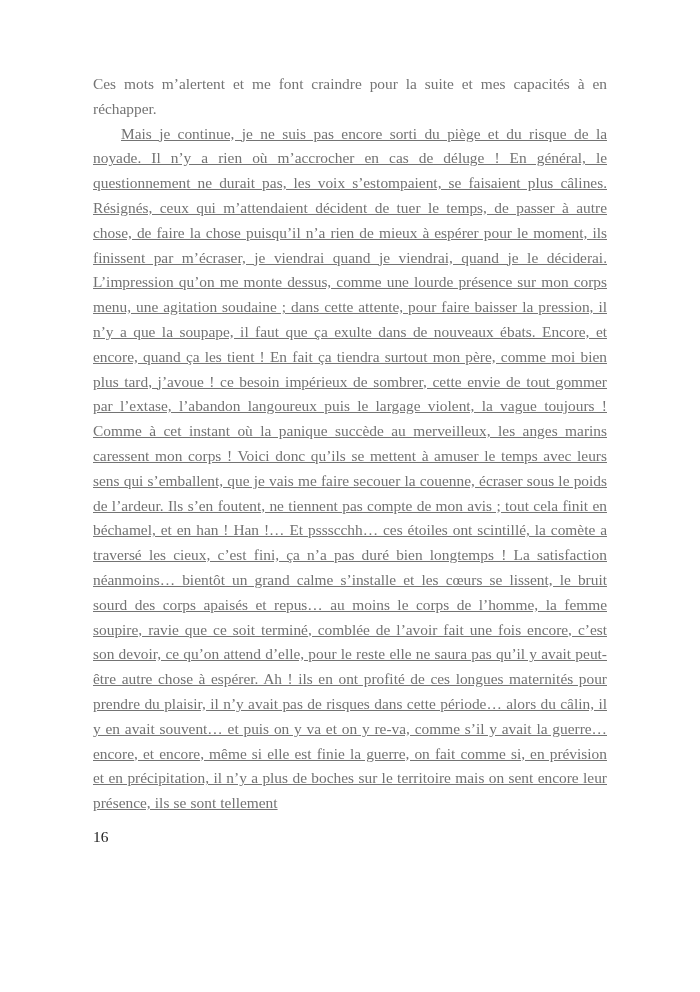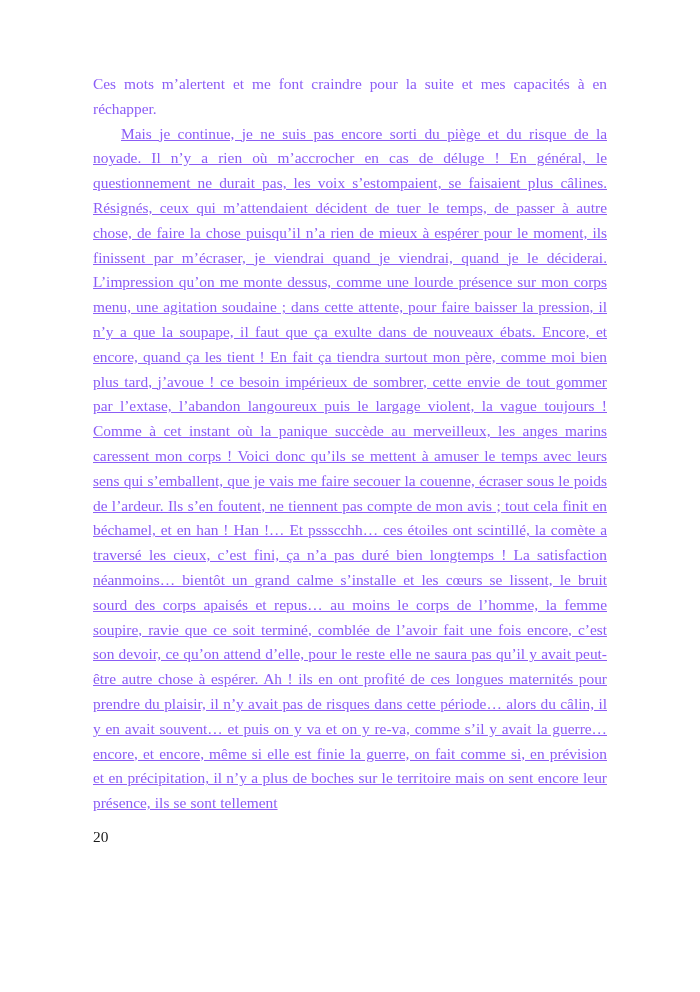--- a/index.html
+++ b/index.html
@@ -22,21 +22,21 @@
     background: #ffffff;
     overflow: hidden;
   }
   .text-block {
     width: 514px;
   }
   .para {
     margin: 0;
     font-size: 15.4px;
     line-height: 24.8px;
-    color: #8b5cf6;
+    color: #737373;
     text-align: justify;
     hyphens: none;
     word-spacing: 0.02em;
   }
   .para.indent {
     text-indent: 28px;
     text-decoration: underline;
   }
   .page-number {
     margin-top: 9px;
@@ -47,14 +47,14 @@
   }
 </style>
 </head>
 <body>
 
 <div class="page">
   <main class="text-block">
     <p class="para no-indent">Ces mots m’alertent et me font craindre pour la suite et mes capacités à en réchapper.</p>
     <p class="para indent">Mais je continue, je ne suis pas encore sorti du piège et du risque de la noyade. Il n’y a rien où m’accrocher en cas de déluge&nbsp;! En général, le questionnement ne durait pas, les voix s’estompaient, se faisaient plus câlines. Résignés, ceux qui m’attendaient décident de tuer le temps, de passer à autre chose, de faire la chose puisqu’il n’a rien de mieux à espérer pour le moment, ils finissent par m’écraser, je viendrai quand je viendrai, quand je le déciderai. L’impression qu’on me monte dessus, comme une lourde présence sur mon corps menu, une agitation soudaine&nbsp;; dans cette attente, pour faire baisser la pression, il n’y a que la soupape, il faut que ça exulte dans de nouveaux ébats. Encore, et encore, quand ça les tient&nbsp;! En fait ça tiendra surtout mon père, comme moi bien plus tard, j’avoue&nbsp;! ce besoin impérieux de sombrer, cette envie de tout gommer par l’extase, l’abandon langoureux puis le largage violent, la vague toujours&nbsp;! Comme à cet instant où la panique succède au merveilleux, les anges marins caressent mon corps&nbsp;! Voici donc qu’ils se mettent à amuser le temps avec leurs sens qui s’emballent, que je vais me faire secouer la couenne, écraser sous le poids de l’ardeur. Ils s’en foutent, ne tiennent pas compte de mon avis&nbsp;; tout cela finit en béchamel, et en han&nbsp;! Han&nbsp;!… Et pssscchh… ces étoiles ont scintillé, la comète a traversé les cieux, c’est fini, ça n’a pas duré bien longtemps&nbsp;! La satisfaction néanmoins… bientôt un grand calme s’installe et les cœurs se lissent, le bruit sourd des corps apaisés et repus… au moins le corps de l’homme, la femme soupire, ravie que ce soit terminé, comblée de l’avoir fait une fois encore, c’est son devoir, ce qu’on attend d’elle, pour le reste elle ne saura pas qu’il y avait peut-être autre chose à espérer. Ah&nbsp;! ils en ont profité de ces longues maternités pour prendre du plaisir, il n’y avait pas de risques dans cette période… alors du câlin, il y en avait souvent… et puis on y va et on y re-va, comme s’il y avait la guerre… encore, et encore, même si elle est finie la guerre, on fait comme si, en prévision et en précipitation, il n’y a plus de boches sur le territoire mais on sent encore leur présence, ils se sont tellement</p>
   </main>
-  <div class="page-number">20</div>
+  <div class="page-number">16</div>
 </div>
 
 </body></html>

